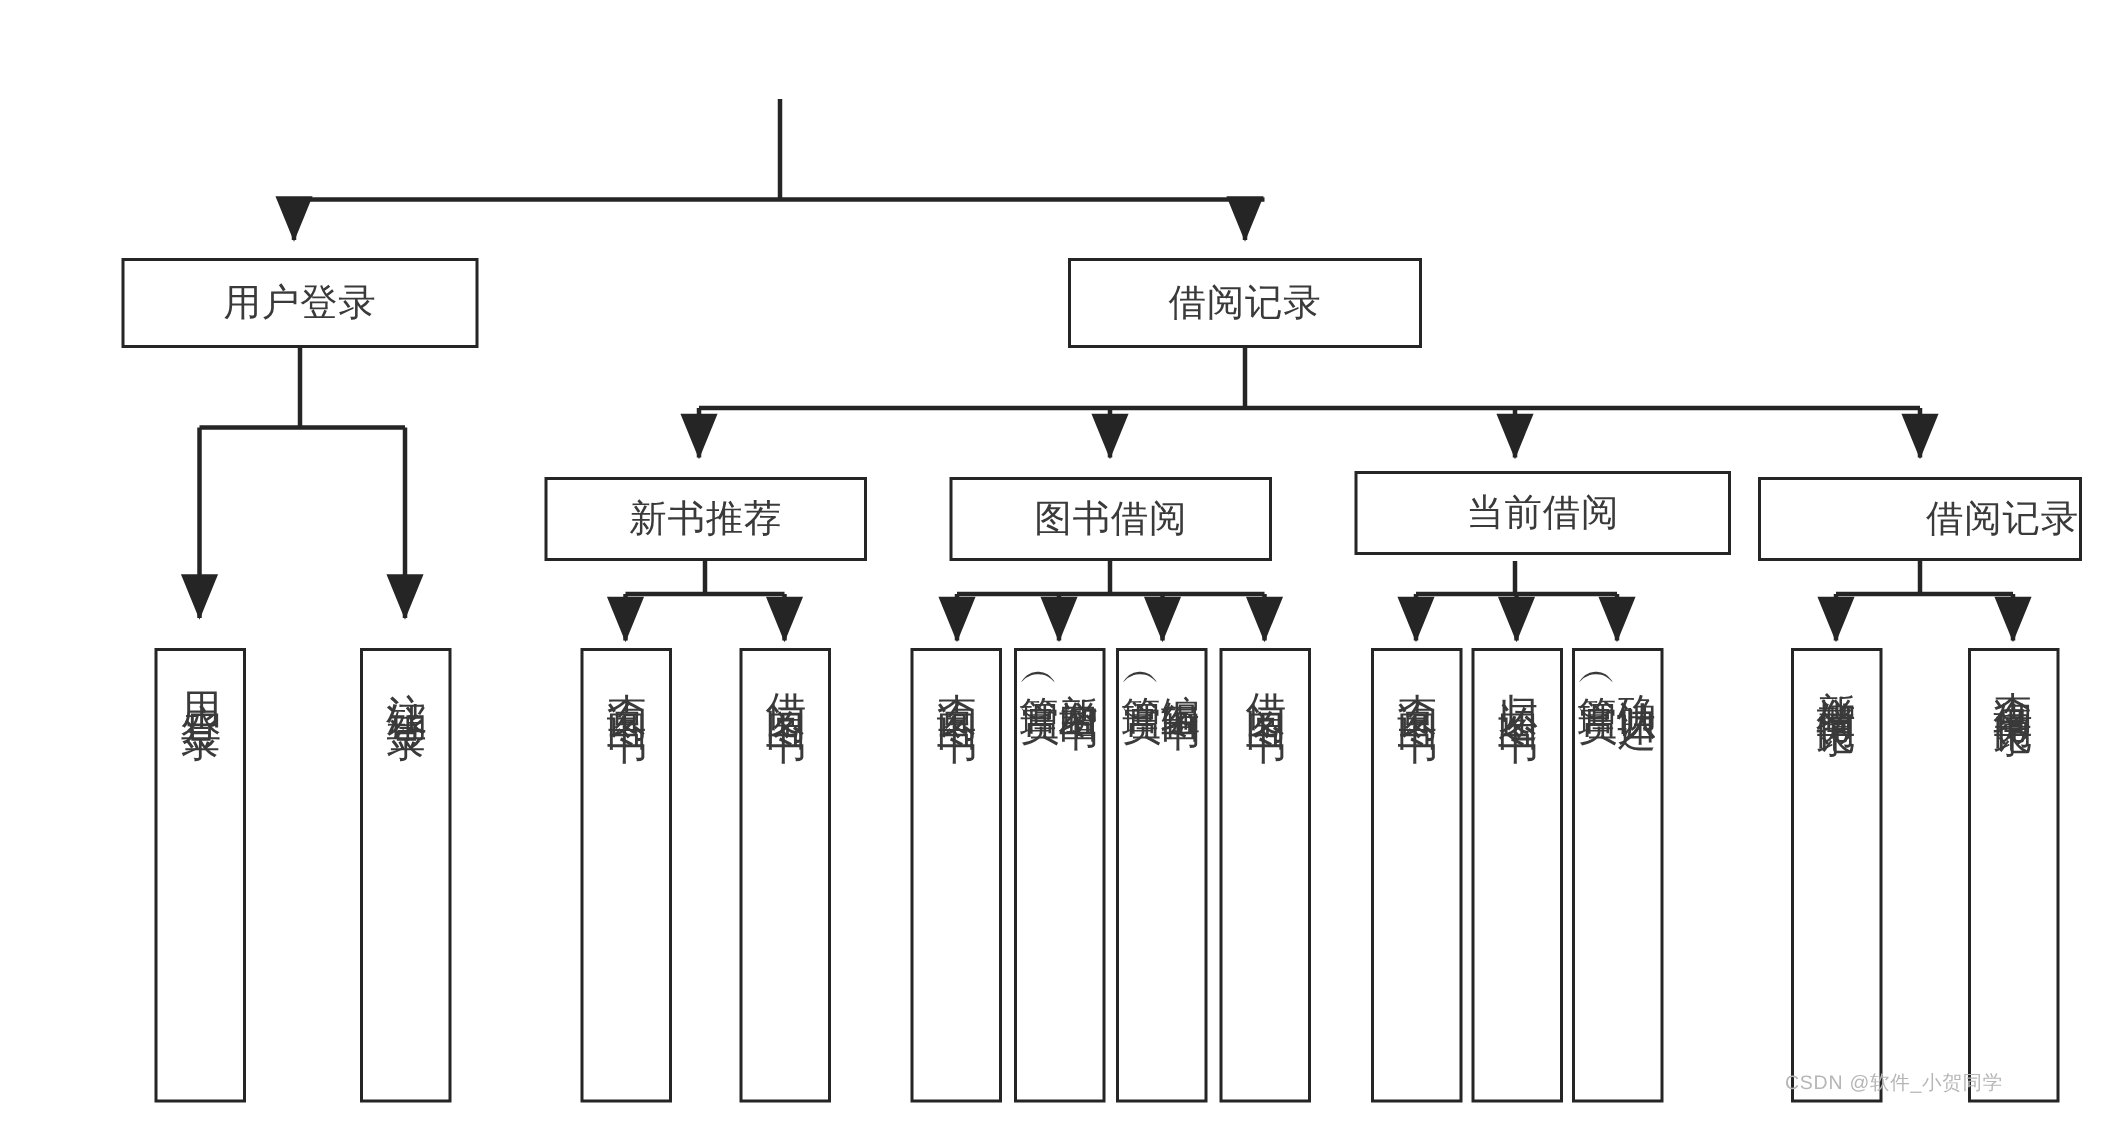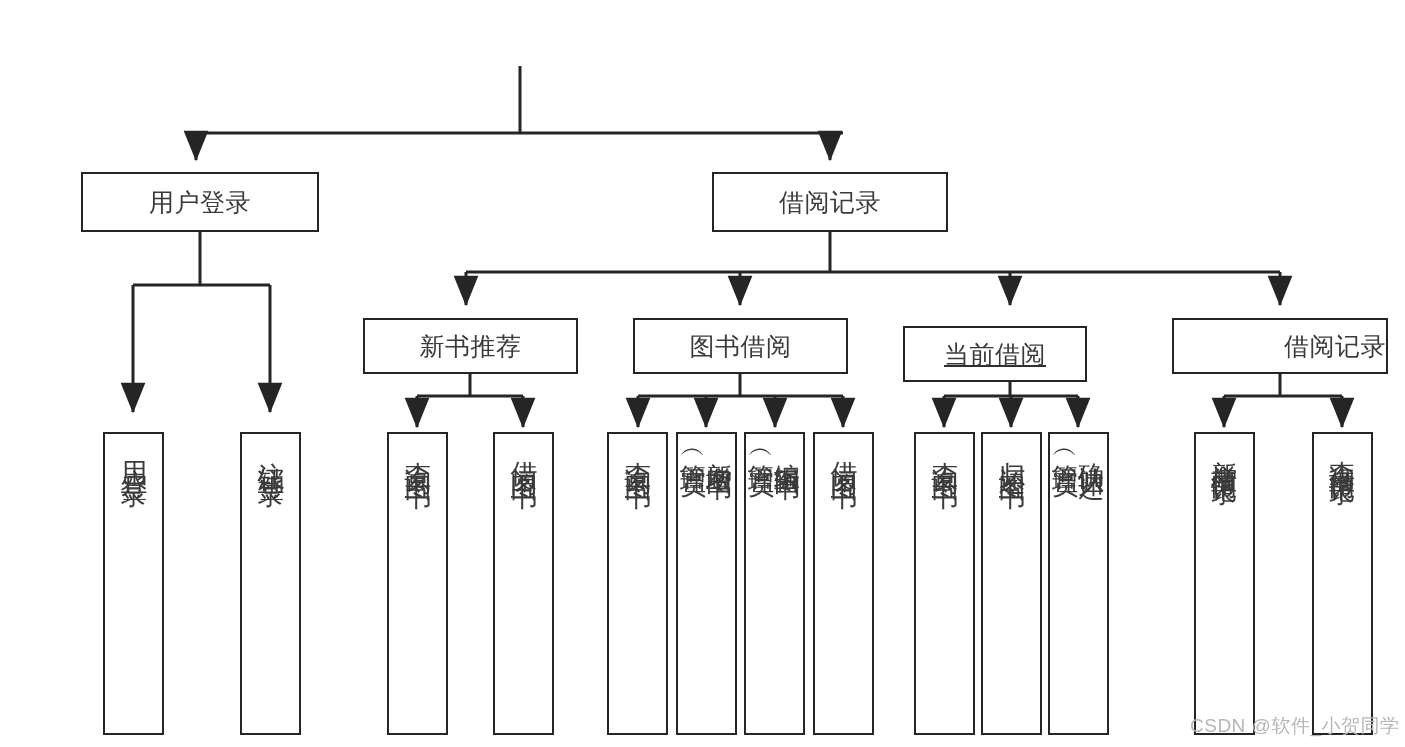--- a/index.html
+++ b/index.html
@@ -64,21 +64,21 @@
     letter-spacing: 7px;
     white-space: pre-line;
   }
   .node.vert.tall .lbl {
     font-size: 26px;
     letter-spacing: 4px;
   }
   .watermark {
     position: absolute;
     color: #b6b6b6;
-    font-size: 19px;
+    font-size: 13px;
     white-space: nowrap;
     z-index: 5;
     letter-spacing: 0.5px;
   }
 </style>
 </head>
 <body>
 
 <div id="canvas">
 
@@ -151,21 +151,21 @@
   </div>
 
   <div class="node horiz" style="left:363px; top:318px; width:215px; height:56px;">
     <span class="lbl">新书推荐</span>
   </div>
 
   <div class="node horiz" style="left:633px; top:318px; width:215px; height:56px;">
     <span class="lbl">图书借阅</span>
   </div>
 
-  <div class="node horiz" style="left:903px; top:326px; width:184px; height:56px;text-decoration:underline;">
+  <div class="node horiz" style="left:903px; top:314px; width:251px; height:56px;">
     <span class="lbl">当前借阅</span>
   </div>
 
   <div class="node horiz" style="left:1172px; top:318px; width:216px; height:56px;justify-content:flex-end;">
     <span class="lbl">借阅记录</span>
   </div>
 
   <div class="node vert" style="left:103px; top:432px; width:61px; height:303px;">
     <span class="lbl">用户登录</span>
   </div>

